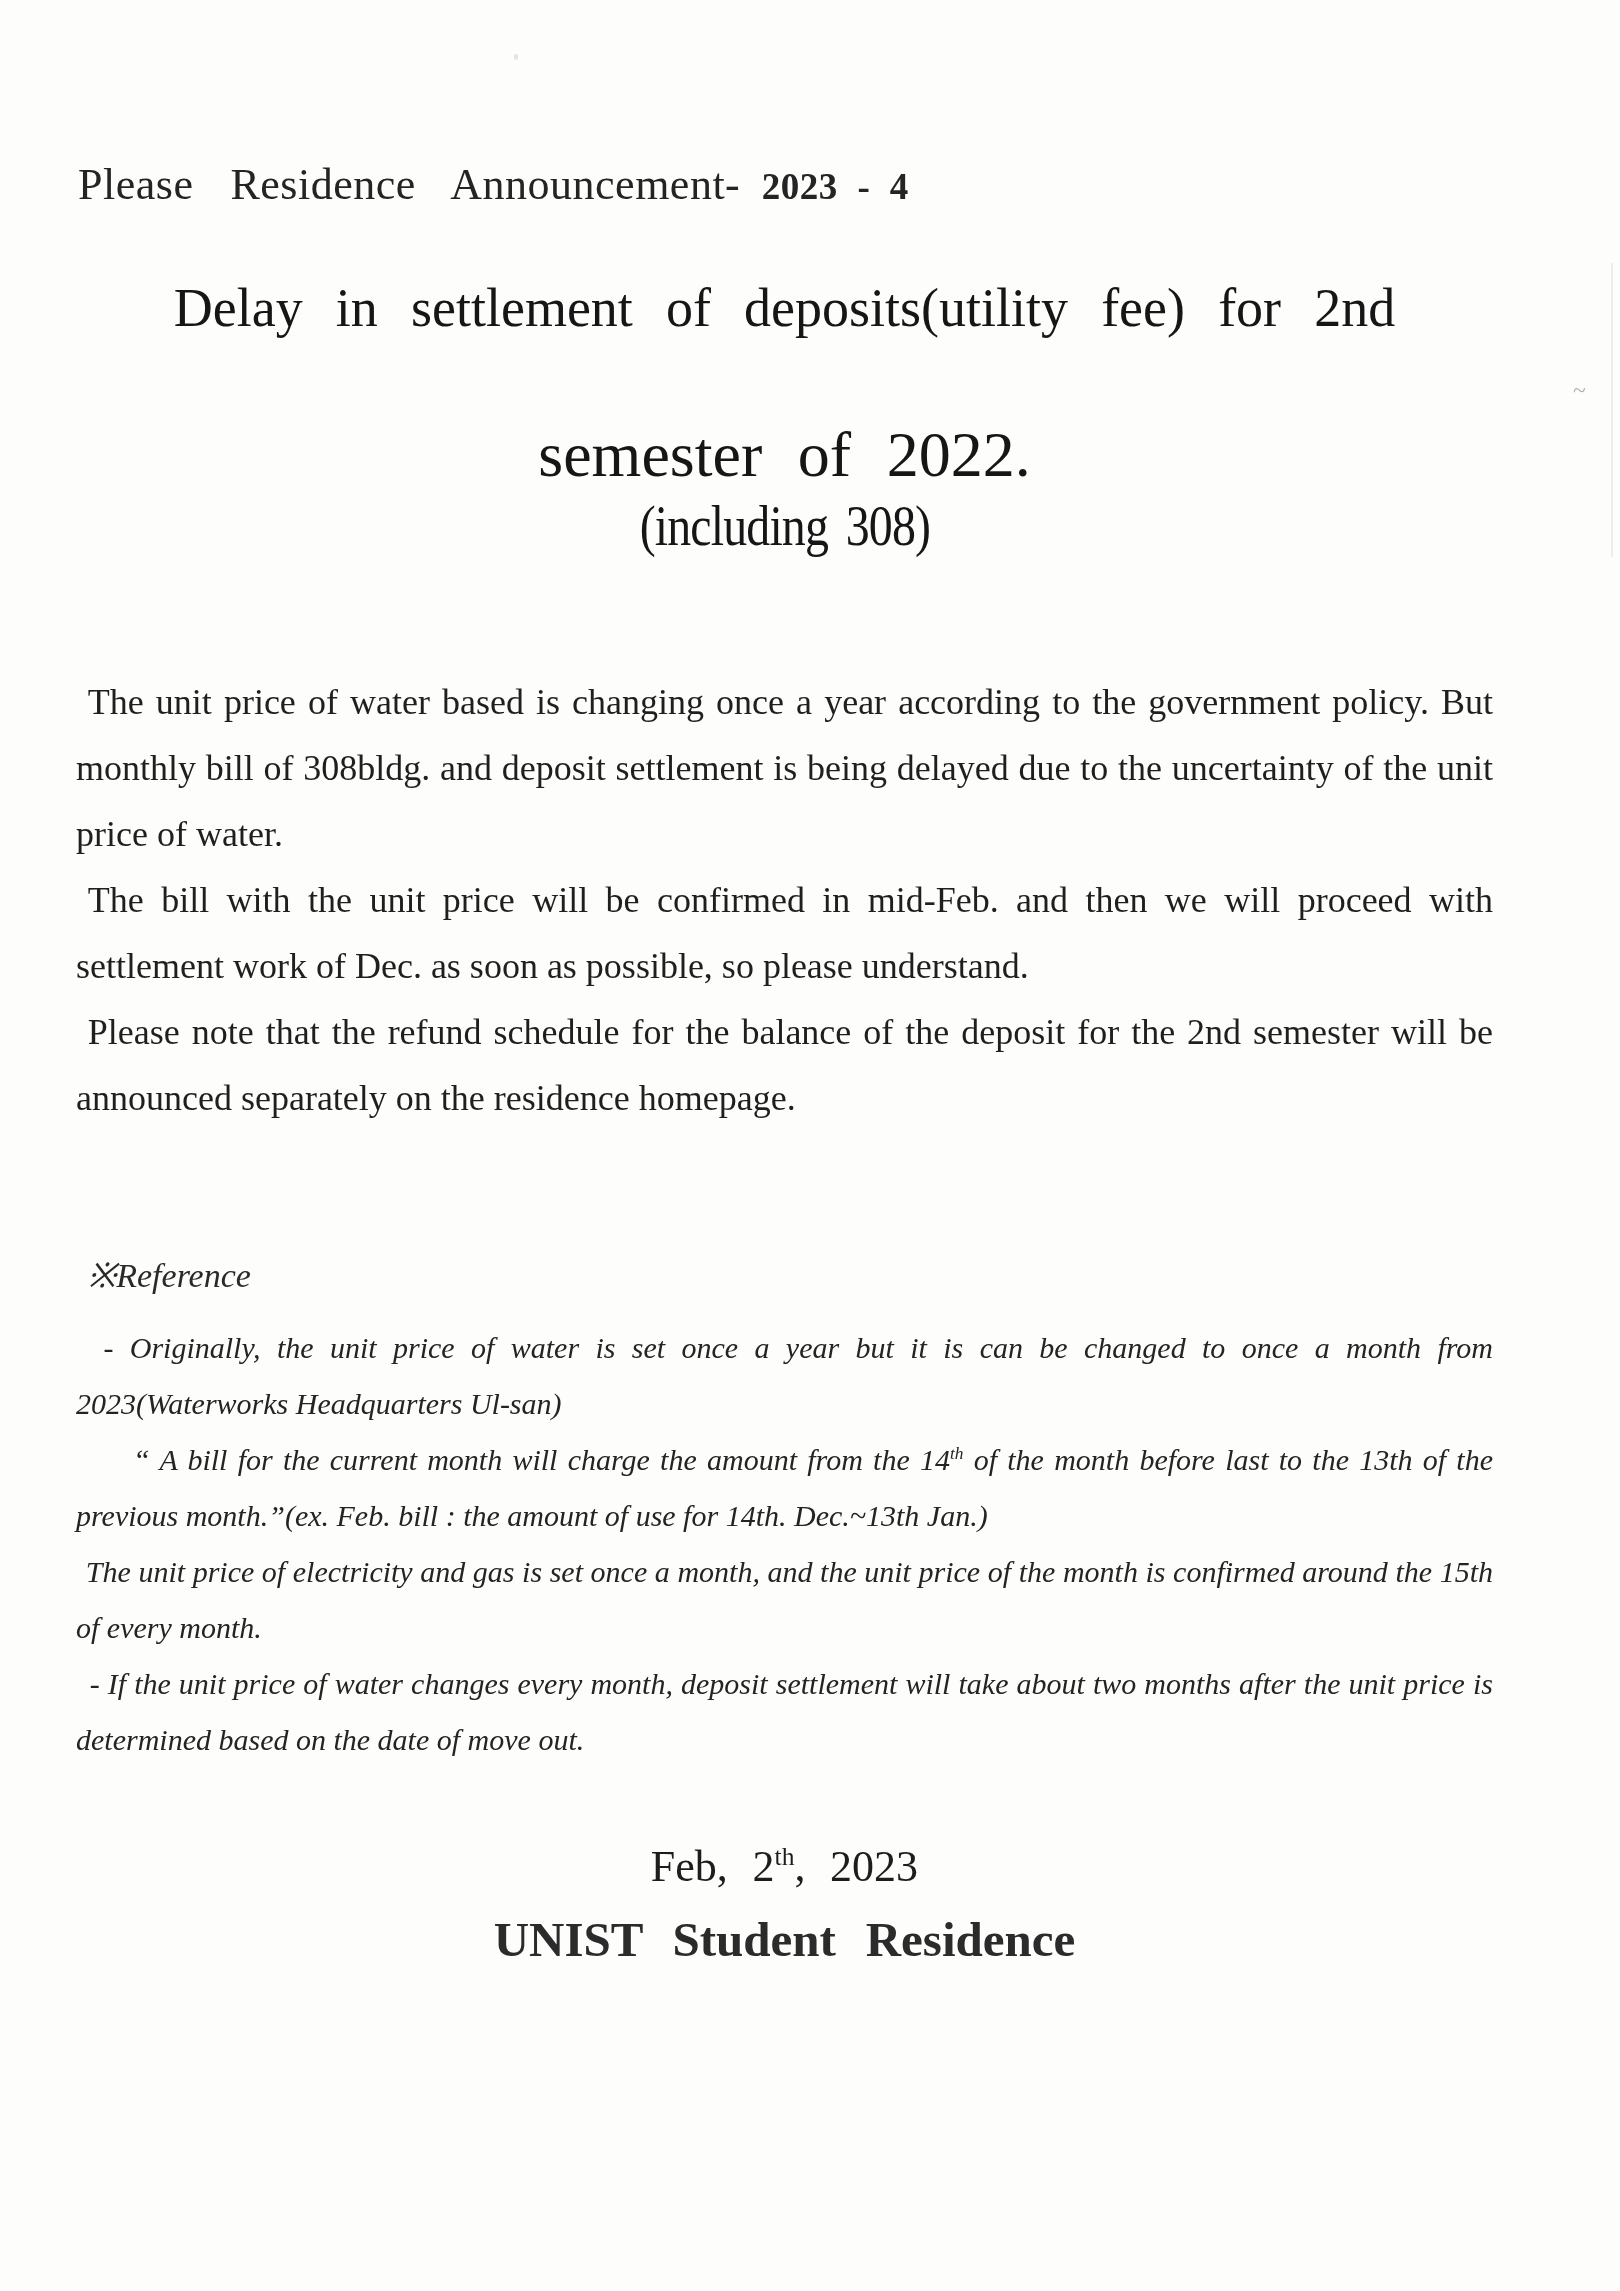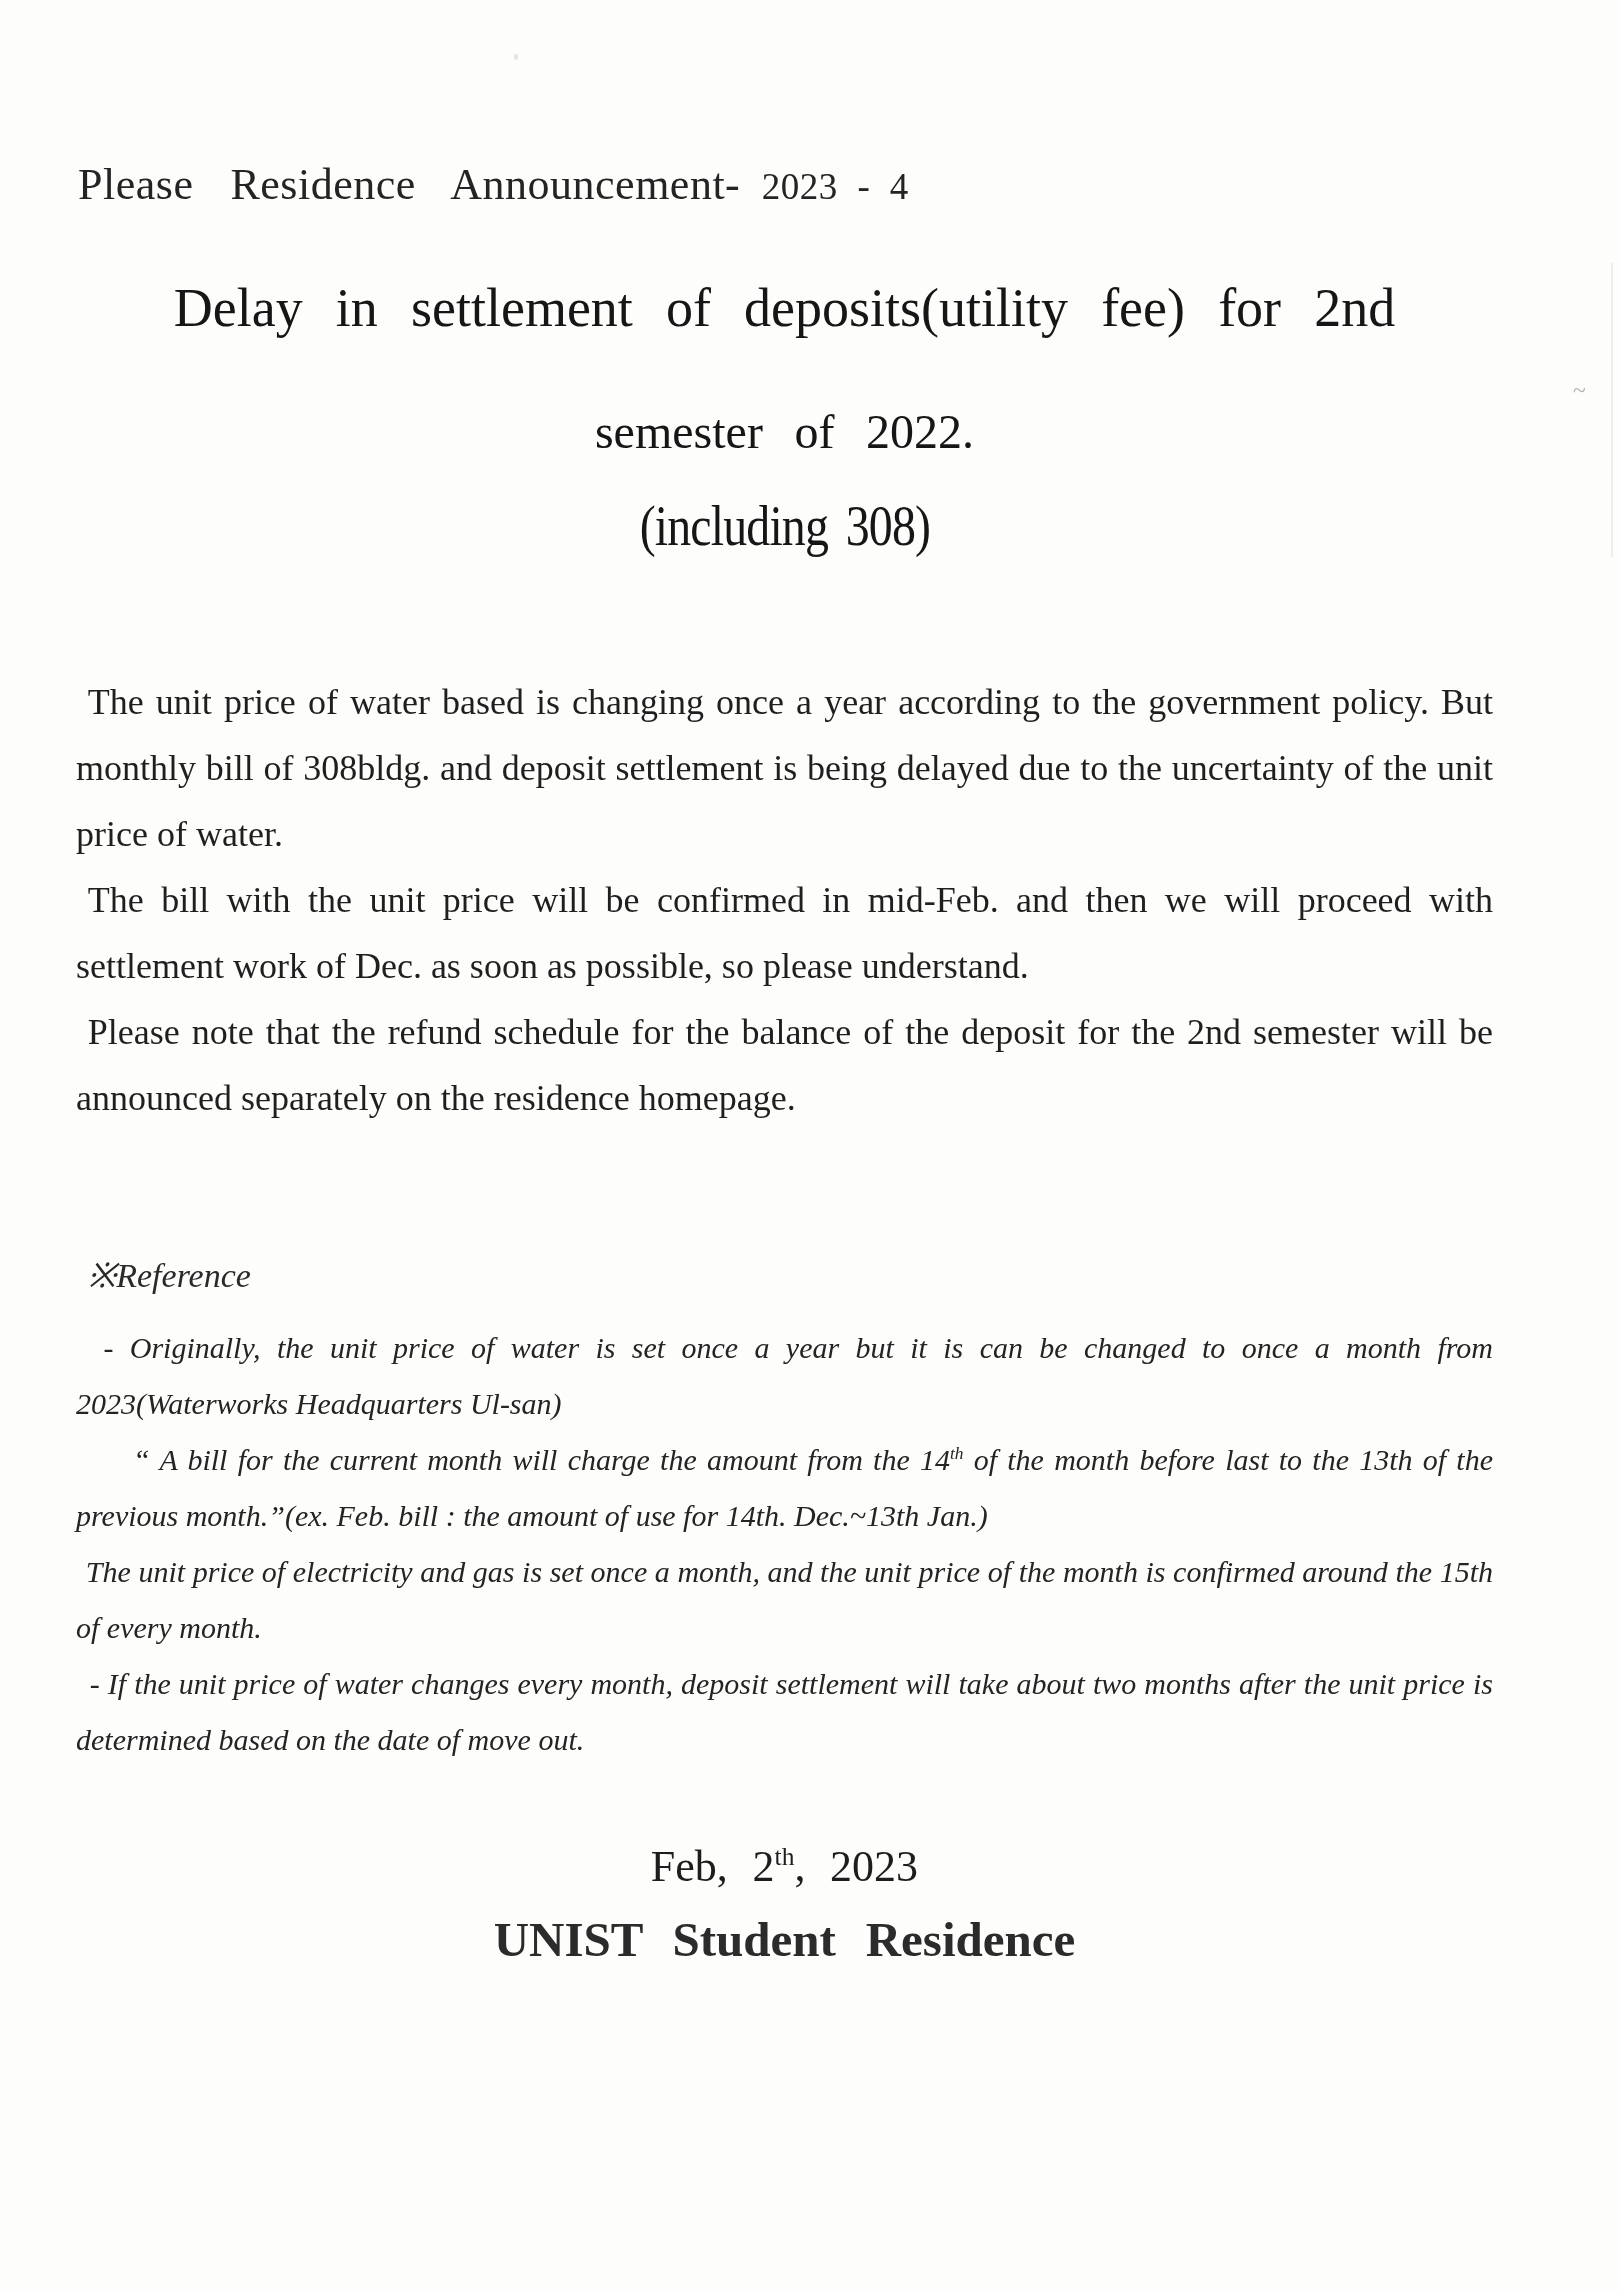--- a/index.html
+++ b/index.html
@@ -31,31 +31,32 @@
     font-size: 44px;
     letter-spacing: 0.5px;
     word-spacing: 25.5px;
     color: #242424;
     white-space: nowrap;
   }
   .header-num {
     font-size: 37px;
     margin-left: 21.6px;
     word-spacing: 9.8px;
+    font-weight: bold;
   }
   
   .title-line {
     position: absolute;
     width: 100%;
     text-align: center;
     color: #161616;
     white-space: nowrap;
   }
   .t1 { top: 277px; font-size: 54px; word-spacing: 19.6px; }
-  .t2 { top: 404px; font-size: 48px; word-spacing: 19.6px; }
+  .t2 { top: 418px; font-size: 64px; word-spacing: 19.6px; }
   .t3 { top: 493px; font-size: 57px; }
   .t3-inner {
     display: inline-block;
     transform: scaleX(0.84);
     transform-origin: center;
     letter-spacing: -1px;
     word-spacing: 7.8px;
   }
   
   .body-text {

